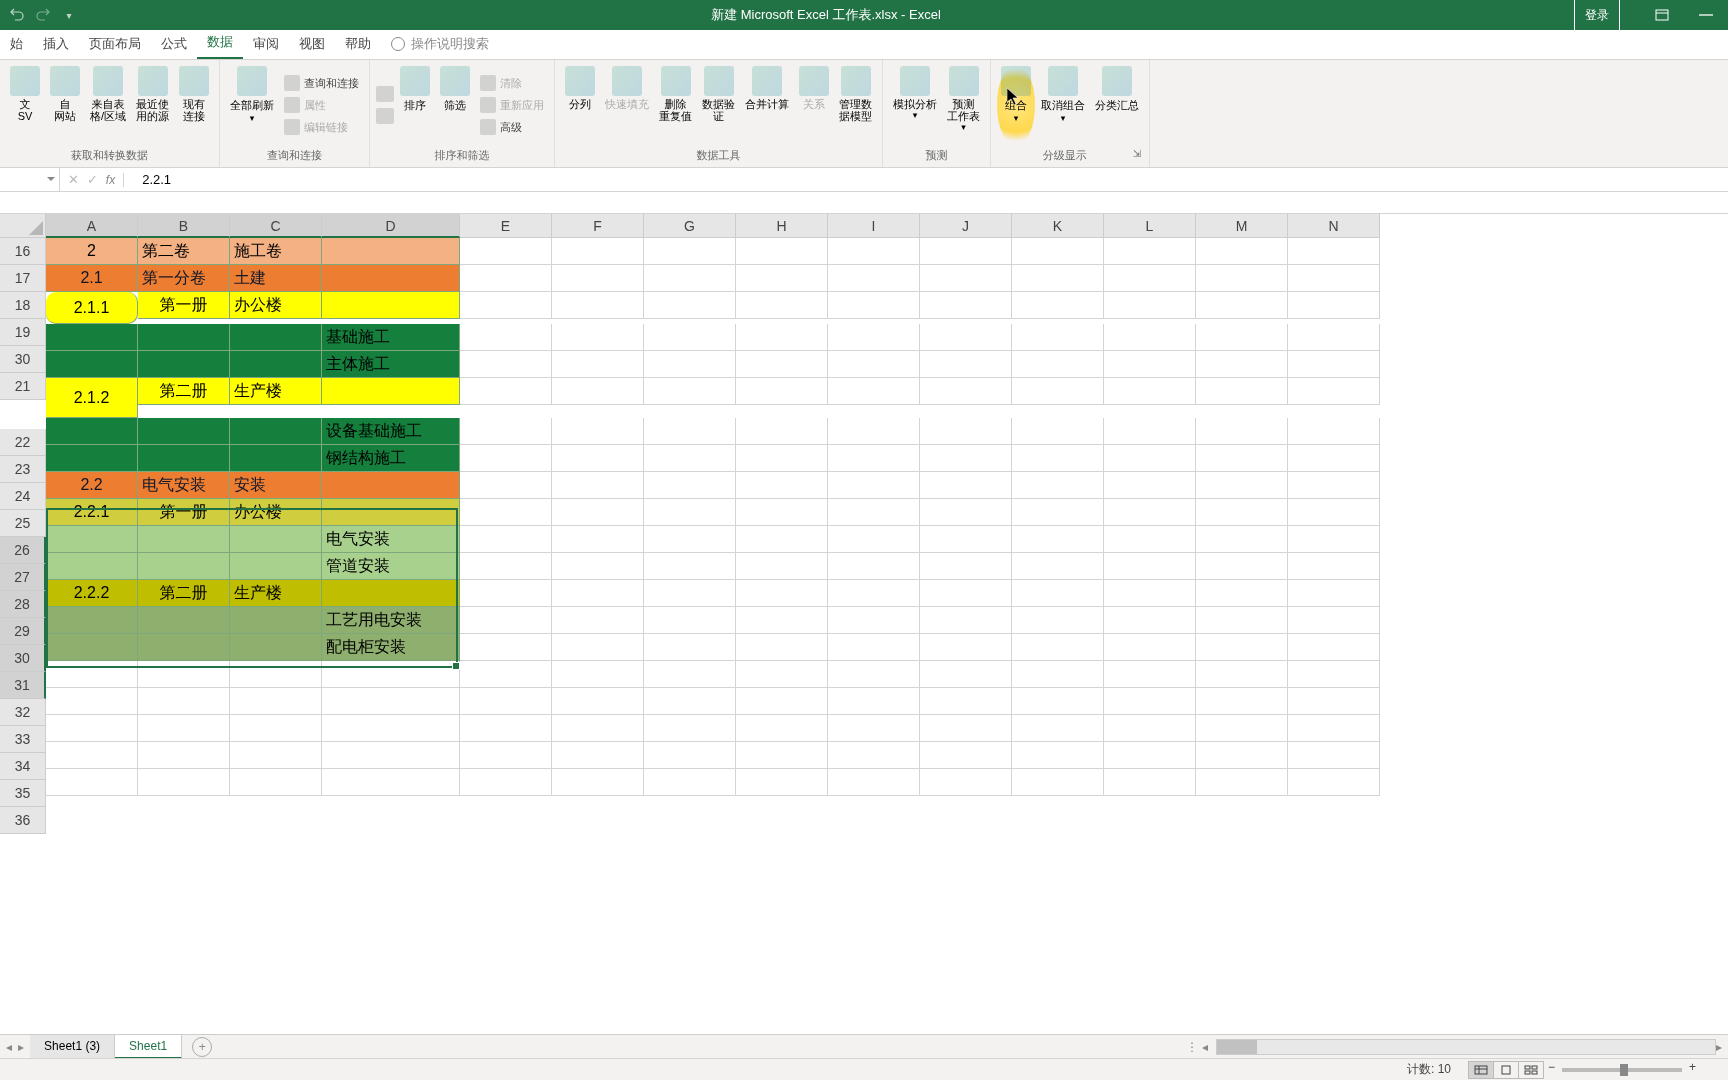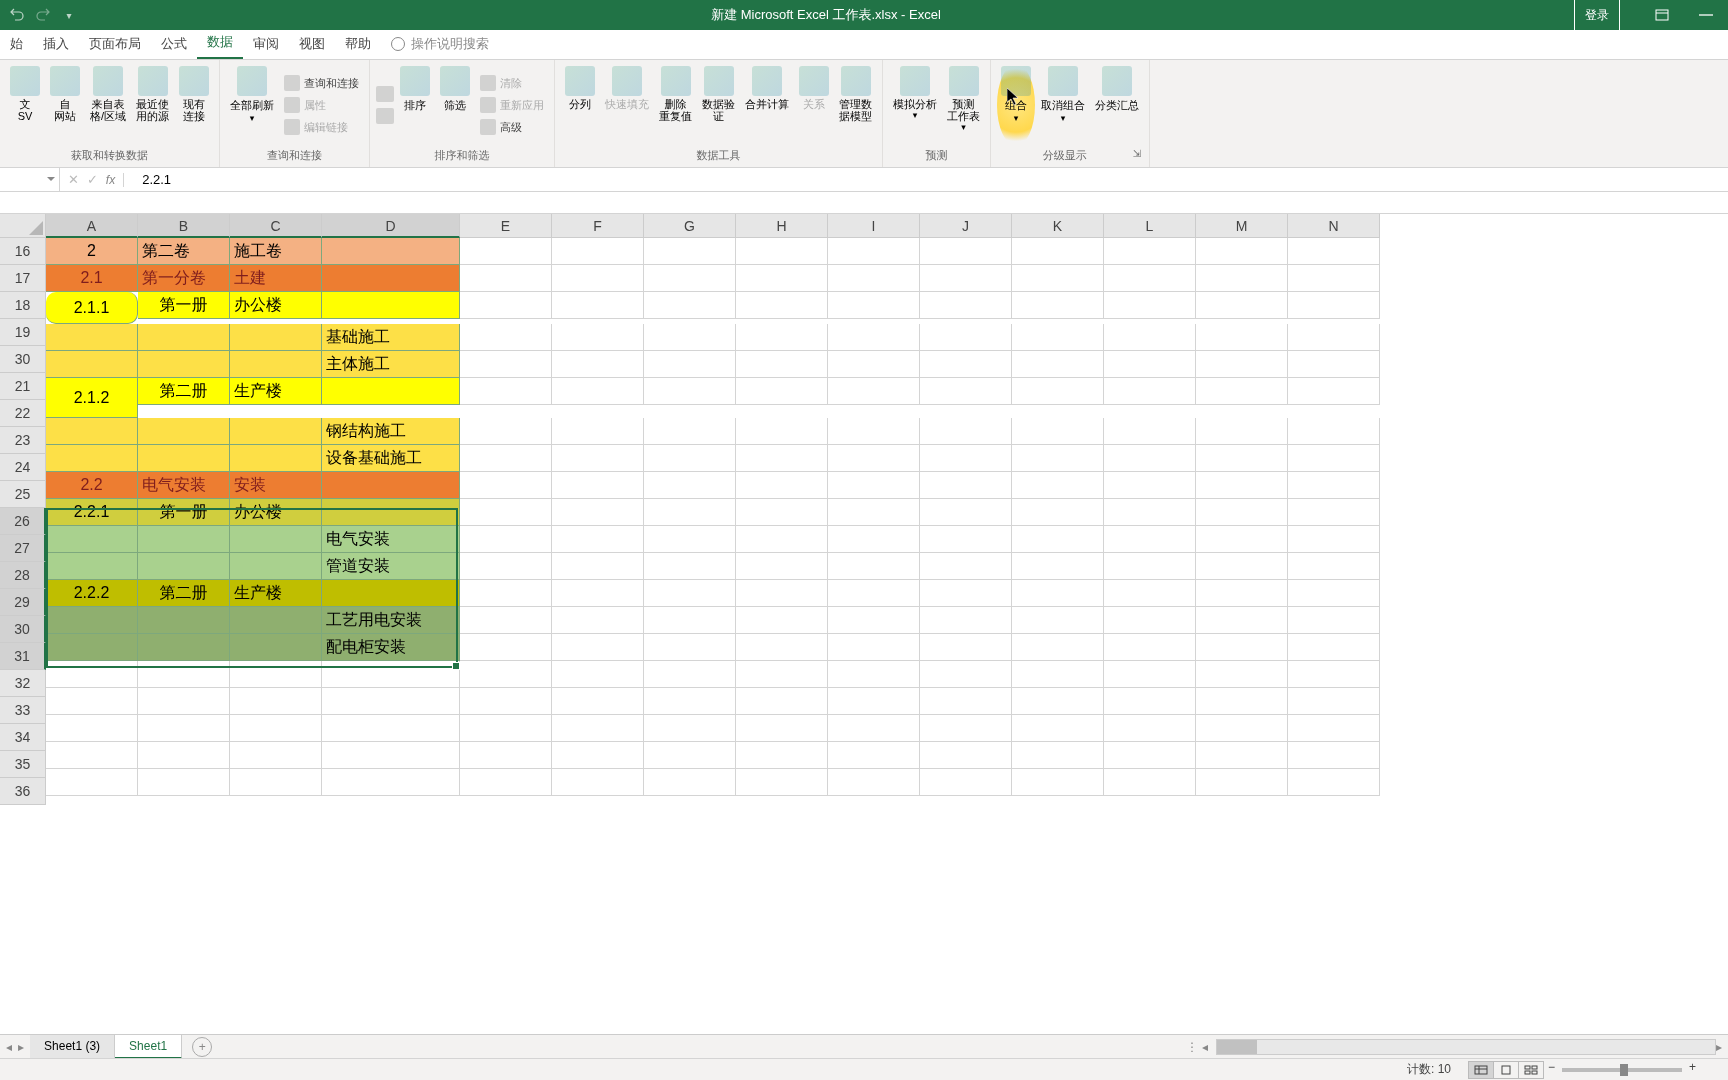--- a/index.html
+++ b/index.html
@@ -60,23 +60,23 @@
 .row-h.sel { background: #d2d2d2; border-right: 2px solid #217346; }
 .cells { position: relative; }
 .row { display: flex; }
 .cell { border-right: 1px solid #d4d4d4; border-bottom: 1px solid #d4d4d4; font-size: 16px; padding-left: 4px; display: flex; align-items: center; overflow: hidden; white-space: nowrap; }
 .cell.c { justify-content: center; padding-left: 0; }
 
 
 .green1 { background: #c6efce; }
 .orange1 { background: #f4b183; color: #000; }
 .green-bord { border-right: 1px solid #7da87d !important; border-bottom: 1px solid #7da87d !important; }
-.orange2 { background: #ed7d31; color: #7f1d1d; }
+.orange2 { background: #ed7d31; color: #0f172a; }
 .yellow1 { background: #ffff00; }
-.olive1 { background: #fde047; text-align: center; }
+.olive1 { background: #15803d; text-align: center; }
 .olive2 { background: #a9d18e; }
 .olive3 { background: #8faf6f; }
 .yellow2 { background: #d0ce3e; }
 .yellow3 { background: #bfbe00; }
 
 
 .selection { position: absolute; border: 2px solid #217346; pointer-events: none; }
 .selection::after { content: ""; position: absolute; right: -4px; bottom: -4px; width: 6px; height: 6px; background: #217346; border: 1px solid #fff; }
 
 
@@ -326,21 +326,21 @@
       <div class="col-h" style="width: 92px;">N</div>
     </div>
   <div class="grid-body">
     <div class="row-headers" id="row-headers">
         <div class="row-h" style="height: 27px; line-height: 27px;">16</div>
         <div class="row-h" style="height: 27px; line-height: 27px;">17</div>
         <div class="row-h" style="height: 27px; line-height: 27px;">18</div>
         <div class="row-h" style="height: 27px; line-height: 27px;">19</div>
         <div class="row-h" style="height: 27px; line-height: 27px;">30</div>
         <div class="row-h" style="height: 27px; line-height: 27px;">21</div>
-        <div class="row-h" style="height: 27px; line-height: 27px;">22</div>
+        <div class="row-h" style="height: 27px; line-height: 27px; margin-top: 29px;">22</div>
         <div class="row-h" style="height: 27px; line-height: 27px;">23</div>
         <div class="row-h" style="height: 27px; line-height: 27px;">24</div>
         <div class="row-h" style="height: 27px; line-height: 27px;">25</div>
         <div class="row-h sel" style="height: 27px; line-height: 27px;">26</div>
         <div class="row-h sel" style="height: 27px; line-height: 27px;">27</div>
         <div class="row-h sel" style="height: 27px; line-height: 27px;">28</div>
         <div class="row-h sel" style="height: 27px; line-height: 27px;">29</div>
         <div class="row-h sel" style="height: 27px; line-height: 27px;">30</div>
         <div class="row-h sel" style="height: 27px; line-height: 27px;">31</div>
         <div class="row-h" style="height: 27px; line-height: 27px;">32</div>
@@ -443,37 +443,37 @@
           <div class="cell " style="width: 92px; height: 27px;"></div>
           <div class="cell " style="width: 92px; height: 27px;"></div>
           <div class="cell " style="width: 92px; height: 27px;"></div>
           <div class="cell " style="width: 92px; height: 27px;"></div>
           <div class="cell " style="width: 92px; height: 27px;"></div>
         </div>
         <div class="row">
           <div class="cell olive1 green-bord" style="width: 92px; height: 27px;"></div>
           <div class="cell olive1 green-bord" style="width: 92px; height: 27px;"></div>
           <div class="cell olive1 green-bord" style="width: 92px; height: 27px;"></div>
+          <div class="cell olive1 green-bord" style="width: 138px; height: 27px;">设备基础施工</div>
+          <div class="cell " style="width: 92px; height: 27px;"></div>
+          <div class="cell " style="width: 92px; height: 27px;"></div>
+          <div class="cell " style="width: 92px; height: 27px;"></div>
+          <div class="cell " style="width: 92px; height: 27px;"></div>
+          <div class="cell " style="width: 92px; height: 27px;"></div>
+          <div class="cell " style="width: 92px; height: 27px;"></div>
+          <div class="cell " style="width: 92px; height: 27px;"></div>
+          <div class="cell " style="width: 92px; height: 27px;"></div>
+          <div class="cell " style="width: 92px; height: 27px;"></div>
+          <div class="cell " style="width: 92px; height: 27px;"></div>
+        </div>
+        <div class="row">
+          <div class="cell olive1 green-bord" style="width: 92px; height: 27px;"></div>
+          <div class="cell olive1 green-bord" style="width: 92px; height: 27px;"></div>
+          <div class="cell olive1 green-bord" style="width: 92px; height: 27px;"></div>
           <div class="cell olive1 green-bord" style="width: 138px; height: 27px;">钢结构施工</div>
-          <div class="cell " style="width: 92px; height: 27px;"></div>
-          <div class="cell " style="width: 92px; height: 27px;"></div>
-          <div class="cell " style="width: 92px; height: 27px;"></div>
-          <div class="cell " style="width: 92px; height: 27px;"></div>
-          <div class="cell " style="width: 92px; height: 27px;"></div>
-          <div class="cell " style="width: 92px; height: 27px;"></div>
-          <div class="cell " style="width: 92px; height: 27px;"></div>
-          <div class="cell " style="width: 92px; height: 27px;"></div>
-          <div class="cell " style="width: 92px; height: 27px;"></div>
-          <div class="cell " style="width: 92px; height: 27px;"></div>
-        </div>
-        <div class="row">
-          <div class="cell olive1 green-bord" style="width: 92px; height: 27px;"></div>
-          <div class="cell olive1 green-bord" style="width: 92px; height: 27px;"></div>
-          <div class="cell olive1 green-bord" style="width: 92px; height: 27px;"></div>
-          <div class="cell olive1 green-bord" style="width: 138px; height: 27px;">设备基础施工</div>
           <div class="cell " style="width: 92px; height: 27px;"></div>
           <div class="cell " style="width: 92px; height: 27px;"></div>
           <div class="cell " style="width: 92px; height: 27px;"></div>
           <div class="cell " style="width: 92px; height: 27px;"></div>
           <div class="cell " style="width: 92px; height: 27px;"></div>
           <div class="cell " style="width: 92px; height: 27px;"></div>
           <div class="cell " style="width: 92px; height: 27px;"></div>
           <div class="cell " style="width: 92px; height: 27px;"></div>
           <div class="cell " style="width: 92px; height: 27px;"></div>
           <div class="cell " style="width: 92px; height: 27px;"></div>

